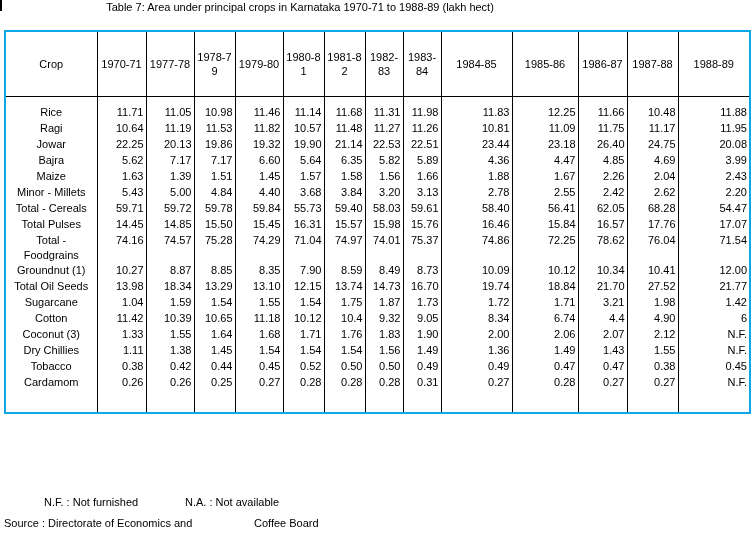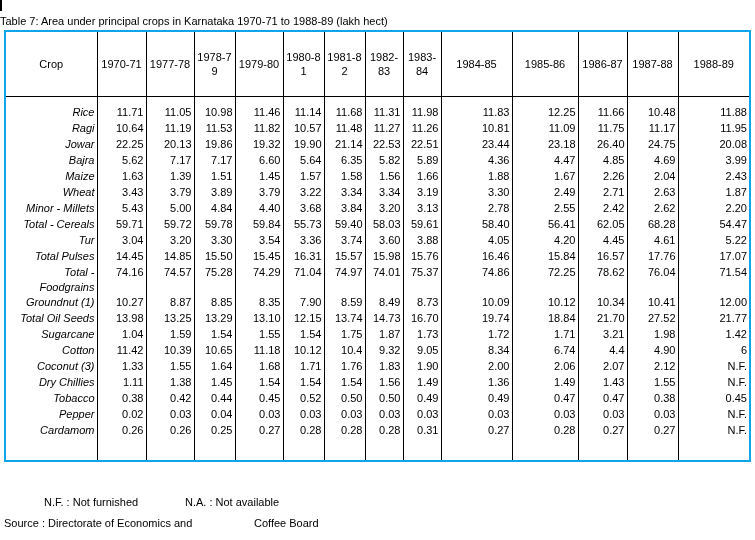--- a/index.html
+++ b/index.html
@@ -2,39 +2,39 @@
 <html><head>
 <meta charset="utf-8">
 <style>
   html,body{margin:0;padding:0;}
   body{
     width:755px;height:540px;position:relative;background:#ffffff;
     font-family:"Liberation Sans",sans-serif;font-size:11px;color:#000;
     overflow:hidden;
   }
   .artifact{position:absolute;left:0;top:0;width:2px;height:11px;background:#000;}
-  .title{position:absolute;top:15px;left:0;width:600px;white-space:nowrap;}
+  .title{position:absolute;top:1px;left:0;width:600px;text-align:center;white-space:nowrap;}
   table.crops{
     position:absolute;left:4px;top:30px;width:745px;
     border-collapse:collapse;table-layout:fixed;
     border:2px solid #0ea5e9;
   }
   th,td{
     border-left:1px solid #000;border-right:1px solid #000;
     padding:0 2px;overflow:hidden;
   }
   thead th{
     height:64px;border-bottom:1px solid #000;
     font-weight:normal;text-align:center;vertical-align:middle;
     word-break:break-all;line-height:14px;font-size:11px;
   }
   tbody td{line-height:15px;vertical-align:top;font-size:11px;}
   tr.data-row{height:16px;}
   .c-num{text-align:right;}
-  .c-label{text-align:right;white-space:normal;font-style:italic;}
+  .c-label{text-align:center;white-space:normal;}
   .footer-line{position:absolute;left:4px;white-space:nowrap;}
   #footer-line-1{top:496px;margin-left:40px;}
   #footer-line-2{top:517px;}
   #footer-line-3{top:529px;margin-top:9px;}
   .abs-inline{position:absolute;white-space:nowrap;}
   #na-note{left:141px;top:0;}
   #coffee-board{left:250px;top:0;}
 </style>
 </head>
 <body>
@@ -169,36 +169,20 @@
         <td class="c-num">1.58</td>
         <td class="c-num">1.56</td>
         <td class="c-num">1.66</td>
         <td class="c-num">1.88</td>
         <td class="c-num">1.67</td>
         <td class="c-num">2.26</td>
         <td class="c-num">2.04</td>
         <td class="c-num">2.43</td>
       </tr>
       <tr class="data-row">
-        <td class="c-label">Wheat</td>
-        <td class="c-num">3.43</td>
-        <td class="c-num">3.79</td>
-        <td class="c-num">3.89</td>
-        <td class="c-num">3.79</td>
-        <td class="c-num">3.22</td>
-        <td class="c-num">3.34</td>
-        <td class="c-num">3.34</td>
-        <td class="c-num">3.19</td>
-        <td class="c-num">3.30</td>
-        <td class="c-num">2.49</td>
-        <td class="c-num">2.71</td>
-        <td class="c-num">2.63</td>
-        <td class="c-num">1.87</td>
-      </tr>
-      <tr class="data-row">
         <td class="c-label">Minor - Millets</td>
         <td class="c-num">5.43</td>
         <td class="c-num">5.00</td>
         <td class="c-num">4.84</td>
         <td class="c-num">4.40</td>
         <td class="c-num">3.68</td>
         <td class="c-num">3.84</td>
         <td class="c-num">3.20</td>
         <td class="c-num">3.13</td>
         <td class="c-num">2.78</td>
@@ -217,36 +201,20 @@
         <td class="c-num">59.40</td>
         <td class="c-num">58.03</td>
         <td class="c-num">59.61</td>
         <td class="c-num">58.40</td>
         <td class="c-num">56.41</td>
         <td class="c-num">62.05</td>
         <td class="c-num">68.28</td>
         <td class="c-num">54.47</td>
       </tr>
       <tr class="data-row">
-        <td class="c-label">Tur</td>
-        <td class="c-num">3.04</td>
-        <td class="c-num">3.20</td>
-        <td class="c-num">3.30</td>
-        <td class="c-num">3.54</td>
-        <td class="c-num">3.36</td>
-        <td class="c-num">3.74</td>
-        <td class="c-num">3.60</td>
-        <td class="c-num">3.88</td>
-        <td class="c-num">4.05</td>
-        <td class="c-num">4.20</td>
-        <td class="c-num">4.45</td>
-        <td class="c-num">4.61</td>
-        <td class="c-num">5.22</td>
-      </tr>
-      <tr class="data-row">
         <td class="c-label">Total Pulses</td>
         <td class="c-num">14.45</td>
         <td class="c-num">14.85</td>
         <td class="c-num">15.50</td>
         <td class="c-num">15.45</td>
         <td class="c-num">16.31</td>
         <td class="c-num">15.57</td>
         <td class="c-num">15.98</td>
         <td class="c-num">15.76</td>
         <td class="c-num">16.46</td>
@@ -283,21 +251,21 @@
         <td class="c-num">8.73</td>
         <td class="c-num">10.09</td>
         <td class="c-num">10.12</td>
         <td class="c-num">10.34</td>
         <td class="c-num">10.41</td>
         <td class="c-num">12.00</td>
       </tr>
       <tr class="data-row">
         <td class="c-label">Total Oil Seeds</td>
         <td class="c-num">13.98</td>
-        <td class="c-num">13.25</td>
+        <td class="c-num">18.34</td>
         <td class="c-num">13.29</td>
         <td class="c-num">13.10</td>
         <td class="c-num">12.15</td>
         <td class="c-num">13.74</td>
         <td class="c-num">14.73</td>
         <td class="c-num">16.70</td>
         <td class="c-num">19.74</td>
         <td class="c-num">18.84</td>
         <td class="c-num">21.70</td>
         <td class="c-num">27.52</td>
@@ -377,36 +345,20 @@
         <td class="c-num">0.50</td>
         <td class="c-num">0.50</td>
         <td class="c-num">0.49</td>
         <td class="c-num">0.49</td>
         <td class="c-num">0.47</td>
         <td class="c-num">0.47</td>
         <td class="c-num">0.38</td>
         <td class="c-num">0.45</td>
       </tr>
       <tr class="data-row">
-        <td class="c-label">Pepper</td>
-        <td class="c-num">0.02</td>
-        <td class="c-num">0.03</td>
-        <td class="c-num">0.04</td>
-        <td class="c-num">0.03</td>
-        <td class="c-num">0.03</td>
-        <td class="c-num">0.03</td>
-        <td class="c-num">0.03</td>
-        <td class="c-num">0.03</td>
-        <td class="c-num">0.03</td>
-        <td class="c-num">0.03</td>
-        <td class="c-num">0.03</td>
-        <td class="c-num">0.03</td>
-        <td class="c-num">N.F.</td>
-      </tr>
-      <tr class="data-row">
         <td class="c-label">Cardamom</td>
         <td class="c-num">0.26</td>
         <td class="c-num">0.26</td>
         <td class="c-num">0.25</td>
         <td class="c-num">0.27</td>
         <td class="c-num">0.28</td>
         <td class="c-num">0.28</td>
         <td class="c-num">0.28</td>
         <td class="c-num">0.31</td>
         <td class="c-num">0.27</td>

